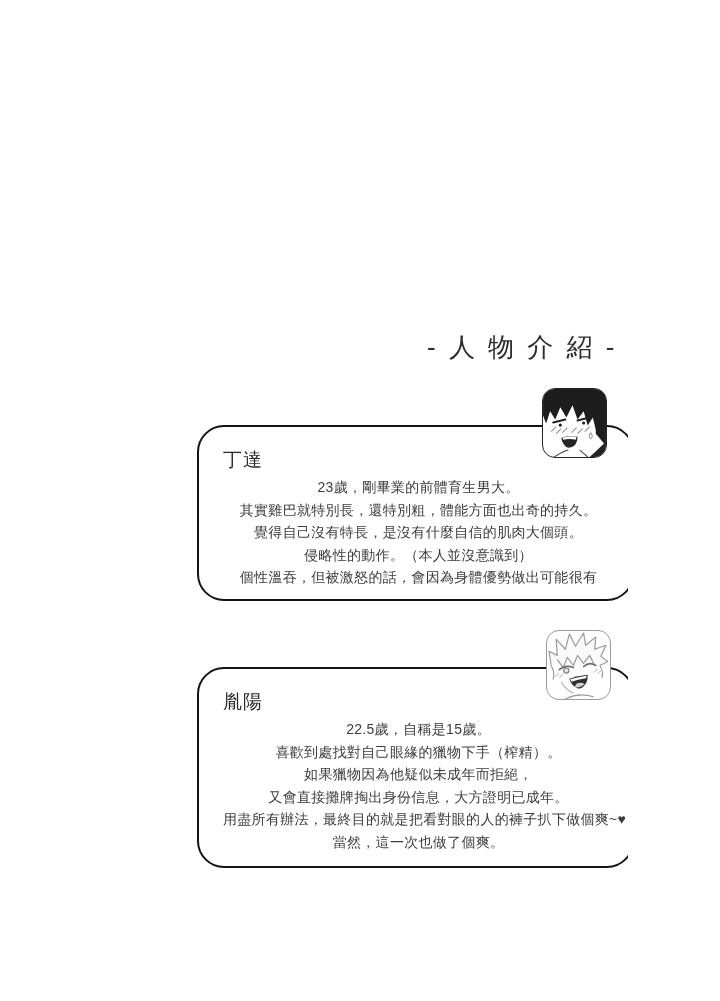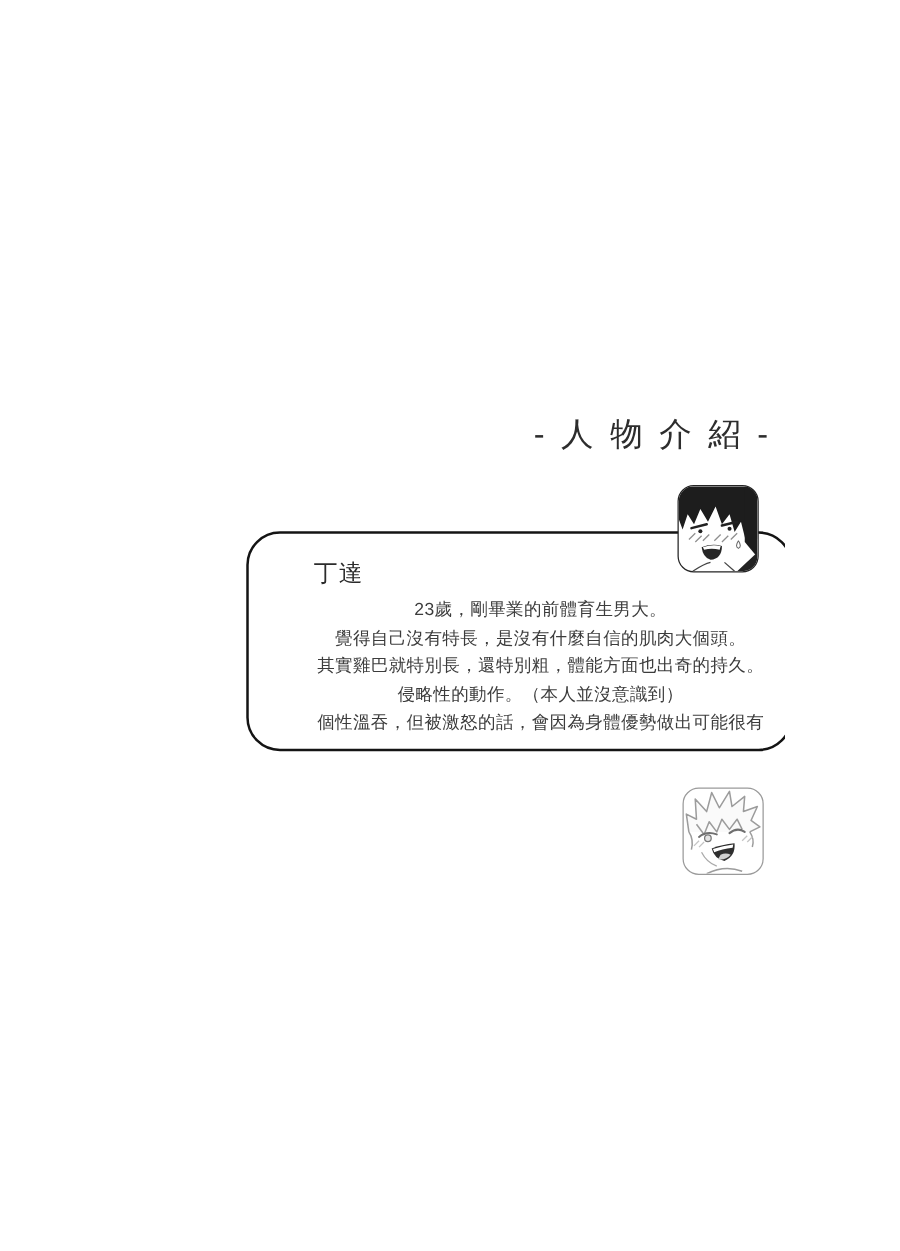--- a/index.html
+++ b/index.html
@@ -30,21 +30,21 @@
     font-weight: 400;
   }
   .card-box {
     position: absolute;
     left: 197px;
     width: 437px;
     box-sizing: border-box;
     border: 2.5px solid #141414;
     border-radius: 27px;
     background: #ffffff;
-    padding: 20px 18px 0 52px;
+    padding: 20px 18px 0 24px;
     z-index: 1;
   }
   .card-box.box-1 { top: 425px; height: 176px; }
   .card-box.box-2 { top: 667px; height: 201px; }
   .card-name {
     margin: 0 0 3px 0;
     font-size: 19px;
     line-height: 26px;
     font-weight: 500;
     color: #2b2b2b;
@@ -107,22 +107,22 @@
       <path d="M11,67 Q20,61 25,60" stroke="#444444" stroke-width="1" fill="none"></path>
       <path d="M36,60 L44,67" stroke="#444444" stroke-width="1" fill="none"></path>
       <path d="M46,67 L62,52 V67 Z" fill="#222222"></path>
     </svg>
   </div>
 
   <section class="card-box box-1">
     <h2 class="card-name">丁達</h2>
     <div class="card-text">
       <p>23歲，剛畢業的前體育生男大。</p>
+      <p>其實雞巴就特別長，還特別粗，體能方面也出奇的持久。</p>
       <p>覺得自己沒有特長，是沒有什麼自信的肌肉大個頭。</p>
-      <p>其實雞巴就特別長，還特別粗，體能方面也出奇的持久。</p>
       <p>侵略性的動作。（本人並沒意識到）</p>
       <p>個性溫吞，但被激怒的話，會因為身體優勢做出可能很有</p>
     </div>
   </section>
 
   <div class="portrait portrait-2">
     <svg viewBox="0 0 62 67" xmlns="http://www.w3.org/2000/svg">
       <g fill="none" stroke="#9c9c9c" stroke-width="1.2" stroke-linejoin="round">
         <path d="M4,34 L2,20 L10,24 L9,8 L18,18 L22,3 L28,15 L36,2 L38,14 L48,6 L47,18 L58,14 L53,25 L60,30 L52,34" fill="#fafafa"></path>
         <path d="M4,34 Q8,40 6,48"></path>
@@ -139,14 +139,25 @@
         <line x1="50" y1="42" x2="54" y2="38"></line>
       </g>
       <path d="M22,47 Q30,44 40,43 Q41,53 32,57 Q24,55 22,47 Z" fill="#2e2e2e"></path>
       <path d="M23,47.5 Q31,45 39,44 L38.5,46.5 Q30,47.5 24,50 Z" fill="#ffffff"></path>
       <path d="M27,55.5 Q33,56.5 37,52 Q33,50 29,52 Z" fill="#cfcfcf"></path>
       <path d="M14,50 Q18,58 26,61" stroke="#aaaaaa" stroke-width="1" fill="none"></path>
       <path d="M18,67 Q32,60 46,65" stroke="#9c9c9c" stroke-width="1.2" fill="none"></path>
     </svg>
   </div>
 
+  <section class="card-box box-2">
+    <h2 class="card-name">胤陽</h2>
+    <div class="card-text">
+      <p>22.5歲，自稱是15歲。</p>
+      <p>喜歡到處找對自己眼緣的獵物下手（榨精）。</p>
+      <p>如果獵物因為他疑似未成年而拒絕，</p>
+      <p>又會直接攤牌掏出身份信息，大方證明已成年。</p>
+      <p>用盡所有辦法，最終目的就是把看對眼的人的褲子扒下做個爽~♥</p>
+      <p>當然，這一次也做了個爽。</p>
+    </div>
+  </section>
 
 </div>
 
 </body></html>

